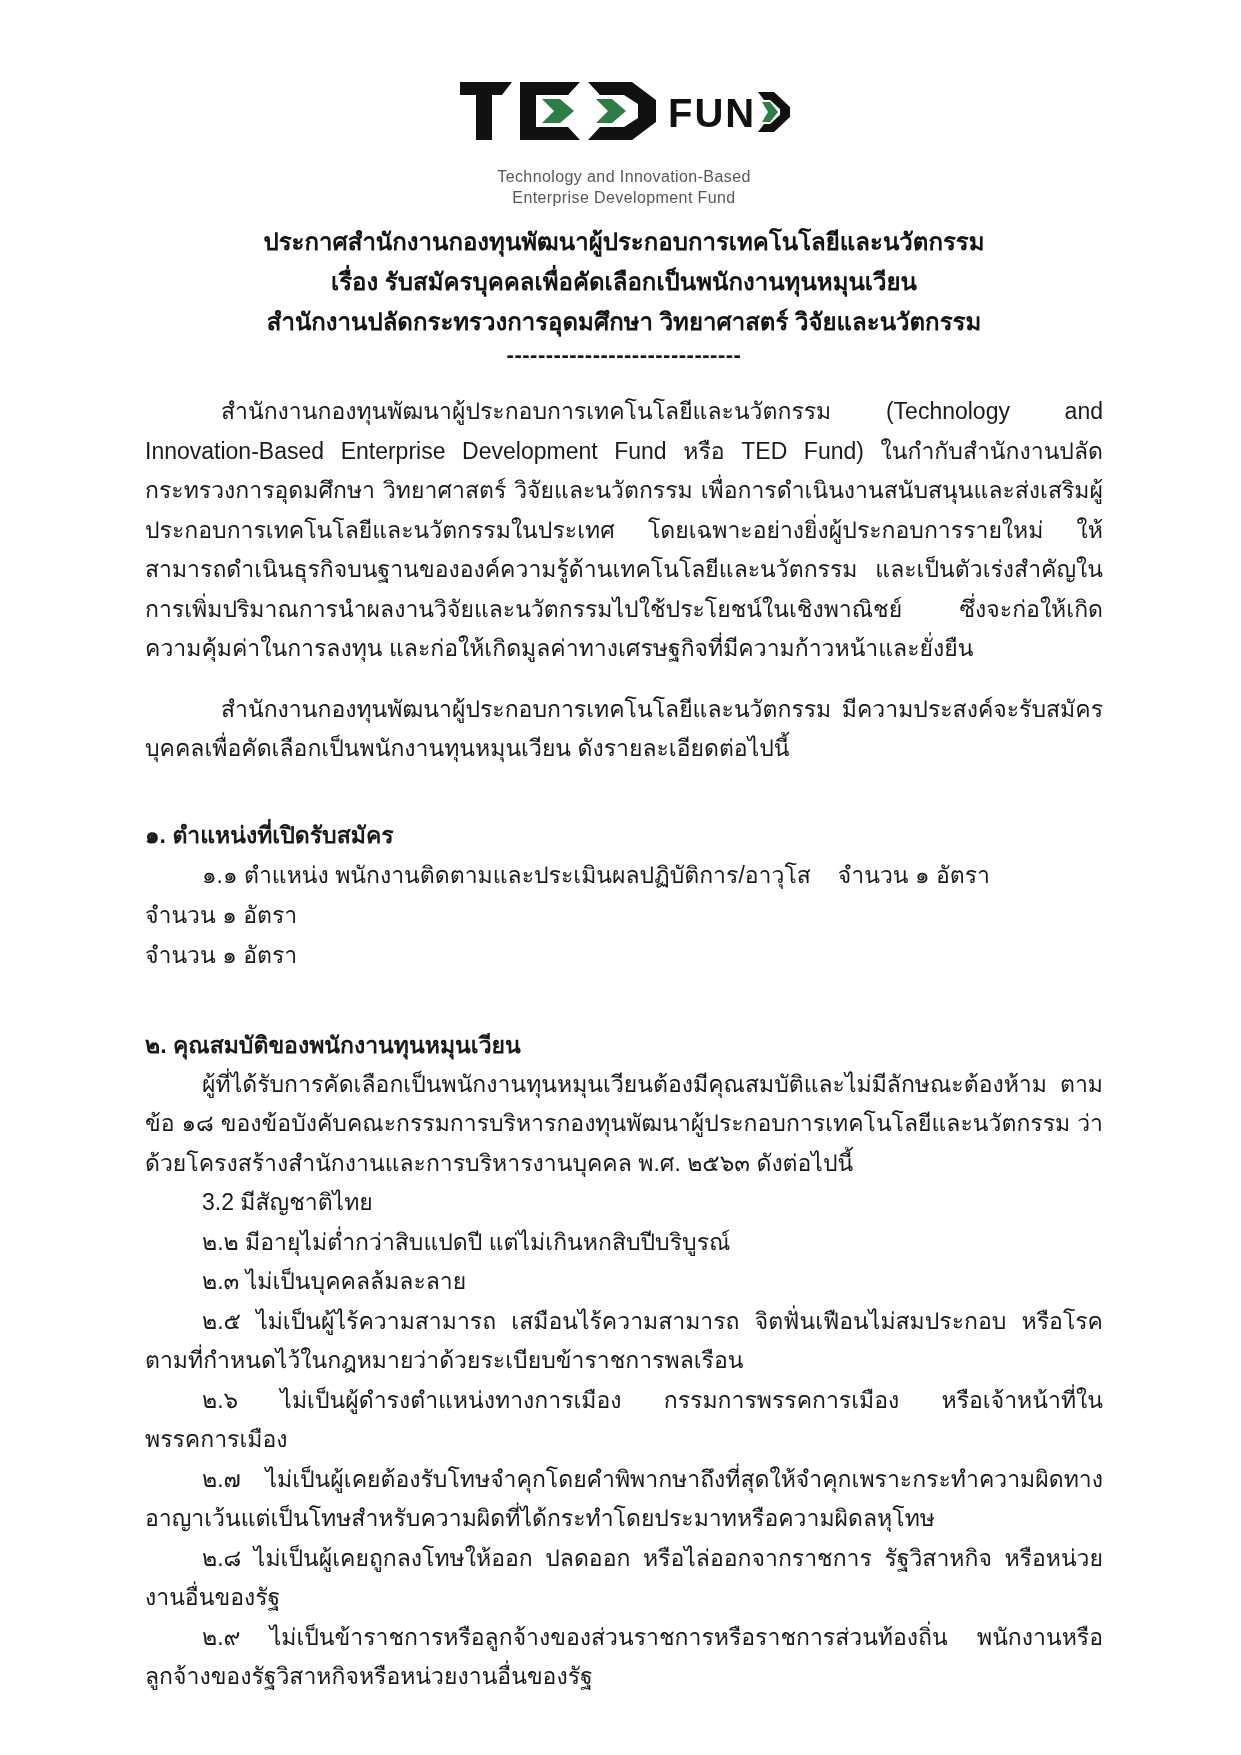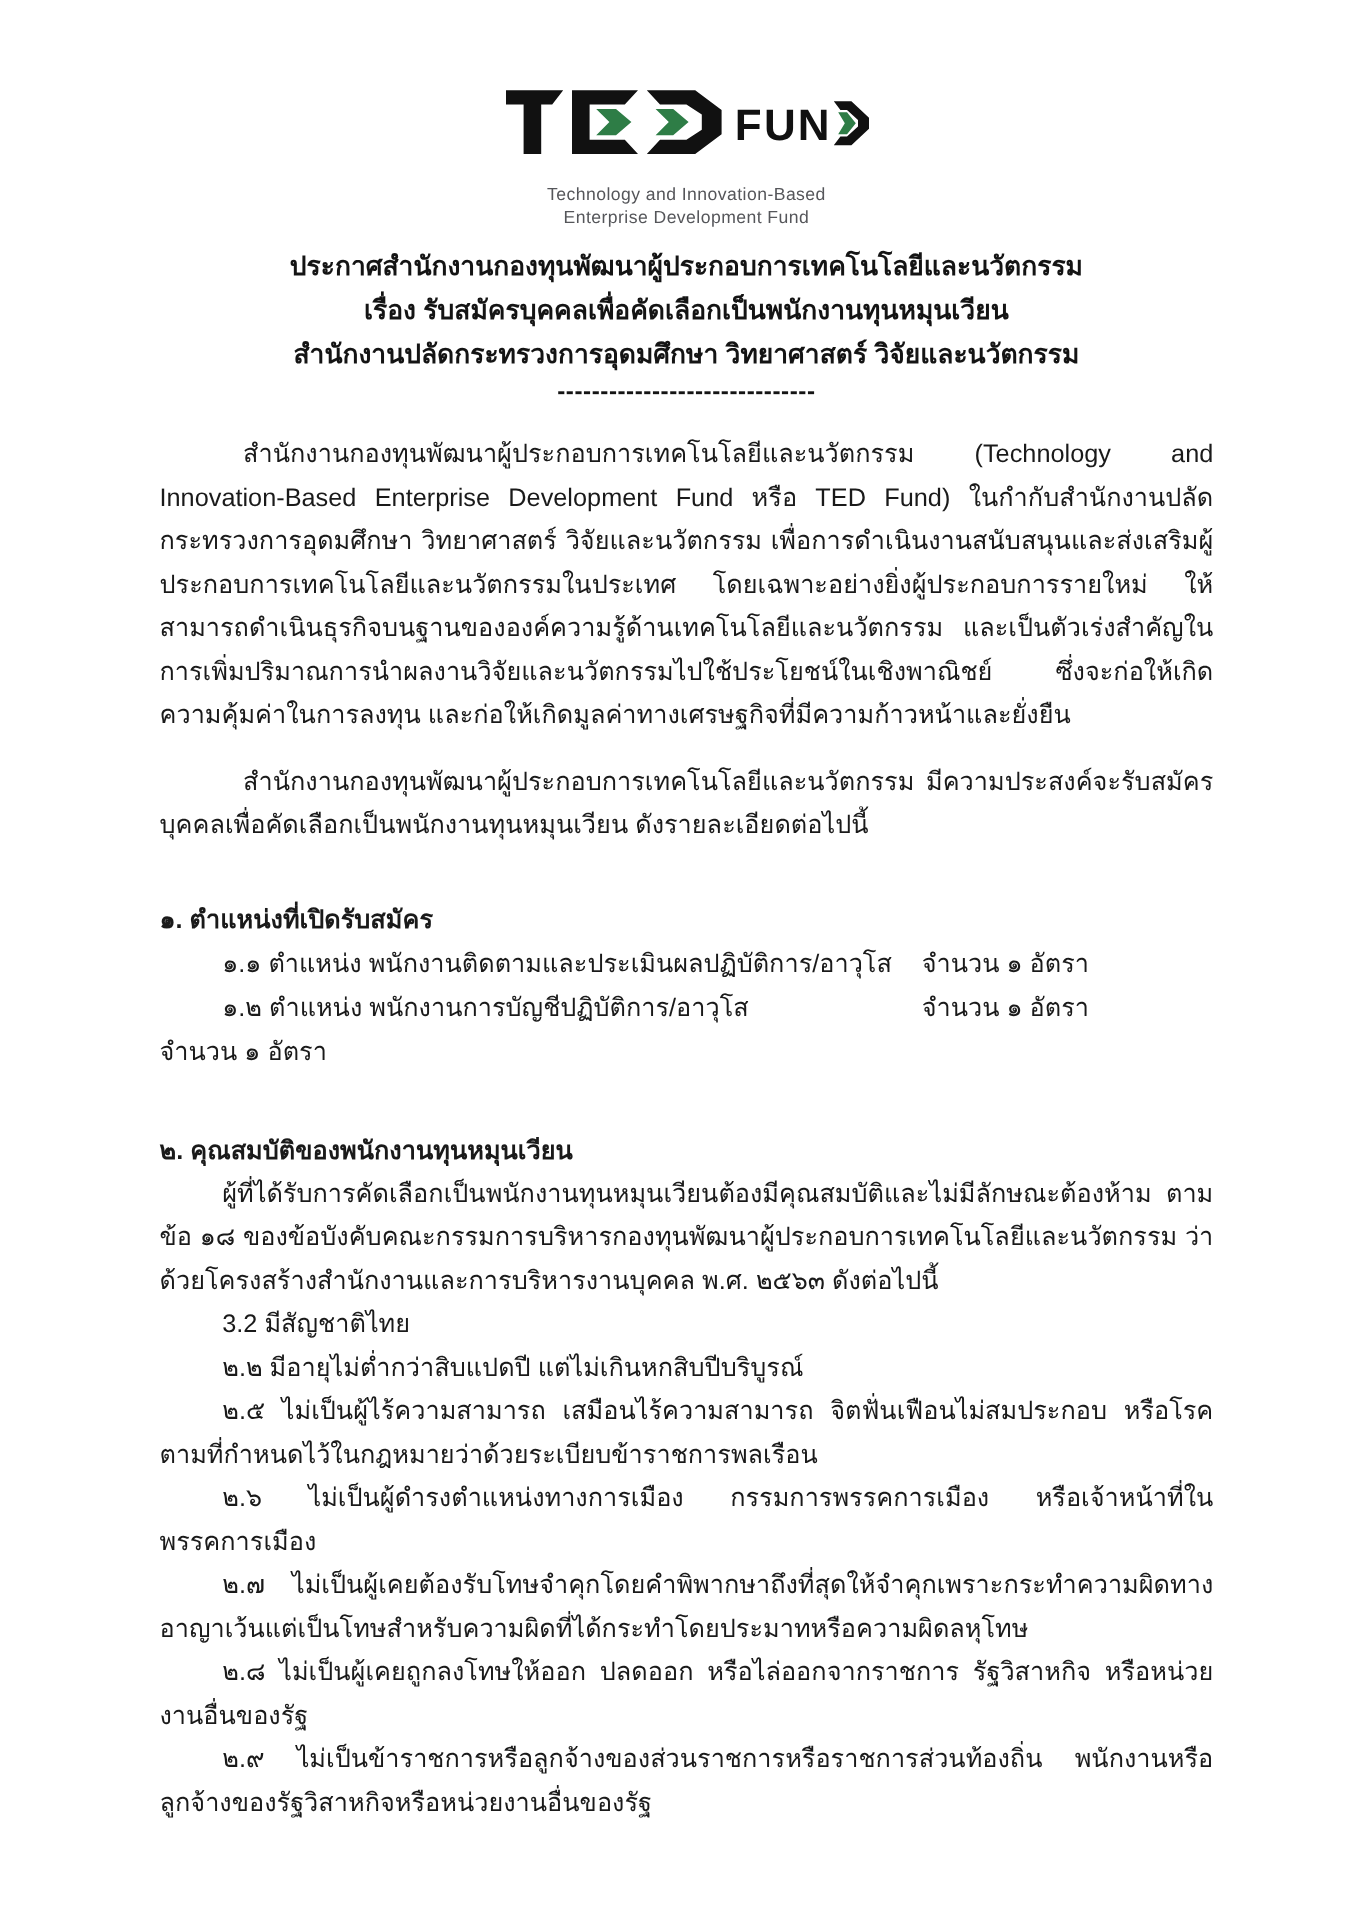--- a/index.html
+++ b/index.html
@@ -121,31 +121,31 @@
   <p class="body-par indent-big par-gap1">สำนักงานกองทุนพัฒนาผู้ประกอบการเทคโนโลยีและนวัตกรรม (Technology and Innovation-Based Enterprise Development Fund หรือ TED Fund) ในกำกับสำนักงานปลัดกระทรวงการอุดมศึกษา วิทยาศาสตร์ วิจัยและนวัตกรรม เพื่อการดำเนินงานสนับสนุนและส่งเสริมผู้ประกอบการเทคโนโลยีและนวัตกรรมในประเทศ โดยเฉพาะอย่างยิ่งผู้ประกอบการรายใหม่ ให้สามารถดำเนินธุรกิจบนฐานขององค์ความรู้ด้านเทคโนโลยีและนวัตกรรม และเป็นตัวเร่งสำคัญในการเพิ่มปริมาณการนำผลงานวิจัยและนวัตกรรมไปใช้ประโยชน์ในเชิงพาณิชย์ ซึ่งจะก่อให้เกิดความคุ้มค่าในการลงทุน และก่อให้เกิดมูลค่าทางเศรษฐกิจที่มีความก้าวหน้าและยั่งยืน</p>
   <p class="body-par indent-big par-gap2">สำนักงานกองทุนพัฒนาผู้ประกอบการเทคโนโลยีและนวัตกรรม มีความประสงค์จะรับสมัครบุคคลเพื่อคัดเลือกเป็นพนักงานทุนหมุนเวียน ดังรายละเอียดต่อไปนี้</p>
 
   <p class="section-heading sec1-gap">๑.  ตำแหน่งที่เปิดรับสมัคร</p>
 
   <div class="position-row">
     <span class="position-label">๑.๑ ตำแหน่ง พนักงานติดตามและประเมินผลปฏิบัติการ/อาวุโส</span>
     <span class="position-count">จำนวน ๑ อัตรา</span>
   </div>
   <div class="position-row">
-    <span class="position-label">๑.๒ ตำแหน่ง พนักงานการบัญชีปฏิบัติการ/อาวุโส</span>
     <span class="position-count">จำนวน ๑ อัตรา</span>
   </div>
   <div class="position-row">
     <span class="position-count">จำนวน ๑ อัตรา</span>
   </div>
 
   <p class="section-heading sec2-gap">๒.  คุณสมบัติของพนักงานทุนหมุนเวียน</p>
   <p class="body-par indent-small">ผู้ที่ได้รับการคัดเลือกเป็นพนักงานทุนหมุนเวียนต้องมีคุณสมบัติและไม่มีลักษณะต้องห้าม ตามข้อ ๑๘ ของข้อบังคับคณะกรรมการบริหารกองทุนพัฒนาผู้ประกอบการเทคโนโลยีและนวัตกรรม ว่าด้วยโครงสร้างสำนักงานและการบริหารงานบุคคล พ.ศ. ๒๕๖๓ ดังต่อไปนี้</p>
 
   <p class="qual-item">3.2  มีสัญชาติไทย</p>
   <p class="qual-item">๒.๒  มีอายุไม่ต่ำกว่าสิบแปดปี แต่ไม่เกินหกสิบปีบริบูรณ์</p>
+  <p class="qual-item">๒.๓  ไม่เป็นบุคคลล้มละลาย</p>
   <p class="qual-item">๒.๕  ไม่เป็นผู้ไร้ความสามารถ เสมือนไร้ความสามารถ จิตฟั่นเฟือนไม่สมประกอบ หรือโรคตามที่กำหนดไว้ในกฎหมายว่าด้วยระเบียบข้าราชการพลเรือน</p>
   <p class="qual-item">๒.๖  ไม่เป็นผู้ดำรงตำแหน่งทางการเมือง กรรมการพรรคการเมือง หรือเจ้าหน้าที่ในพรรคการเมือง</p>
   <p class="qual-item">๒.๗  ไม่เป็นผู้เคยต้องรับโทษจำคุกโดยคำพิพากษาถึงที่สุดให้จำคุกเพราะกระทำความผิดทางอาญาเว้นแต่เป็นโทษสำหรับความผิดที่ได้กระทำโดยประมาทหรือความผิดลหุโทษ</p>
   <p class="qual-item">๒.๘  ไม่เป็นผู้เคยถูกลงโทษให้ออก ปลดออก หรือไล่ออกจากราชการ รัฐวิสาหกิจ หรือหน่วยงานอื่นของรัฐ</p>
   <p class="qual-item">๒.๙  ไม่เป็นข้าราชการหรือลูกจ้างของส่วนราชการหรือราชการส่วนท้องถิ่น พนักงานหรือลูกจ้างของรัฐวิสาหกิจหรือหน่วยงานอื่นของรัฐ</p>
 
 </div>
 
 </body></html>

